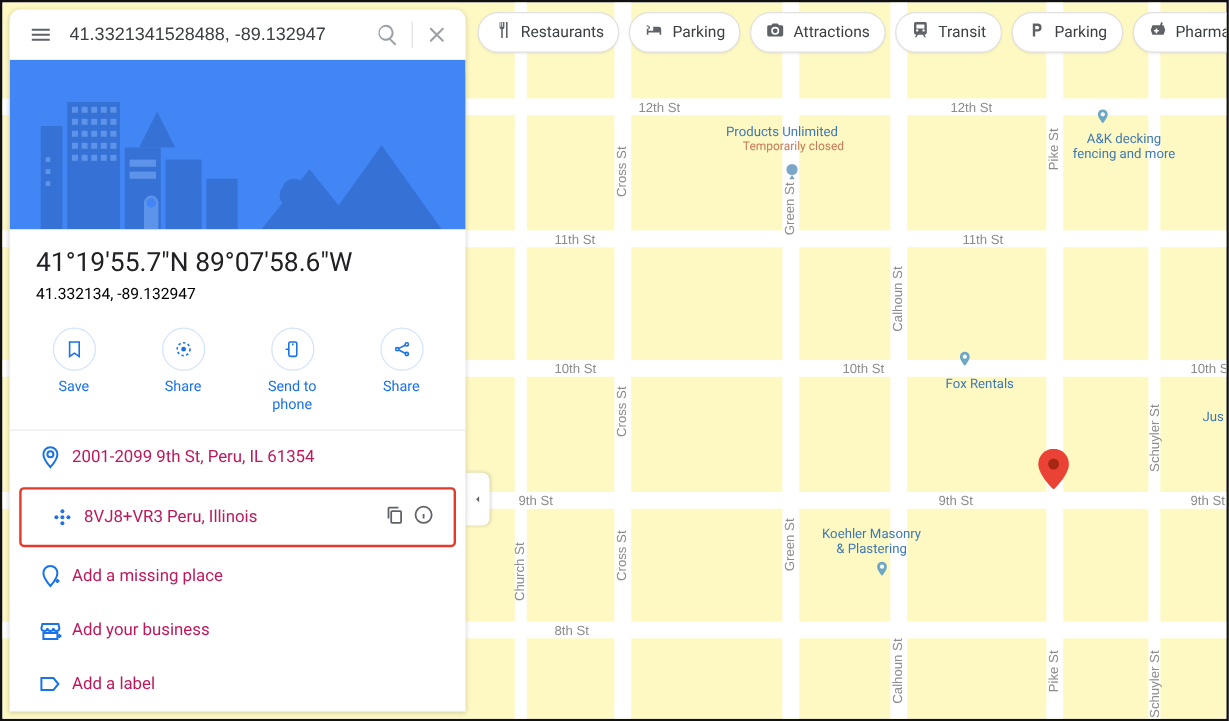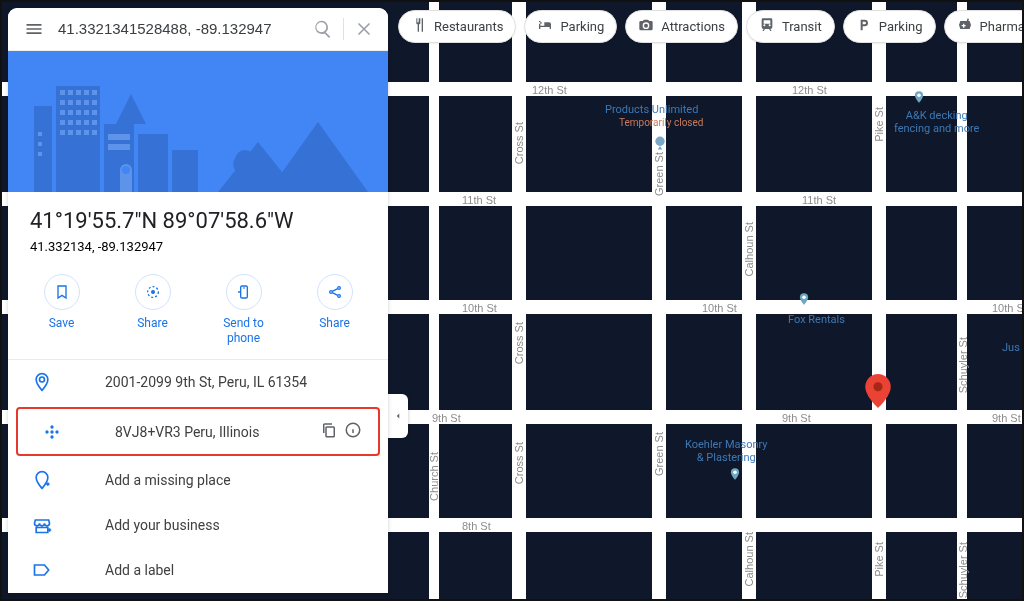--- a/index.html
+++ b/index.html
@@ -2,21 +2,21 @@
 <html><head>
 <meta charset="utf-8">
 <style>
   * { box-sizing: border-box; margin: 0; padding: 0; }
   html, body { height: 100%; width: 100%; font-family: Roboto, Arial, sans-serif; overflow: hidden; }
   body { position: relative; border: 2px solid #111; }
 
   
   .map-canvas {
     position: absolute; inset: 0;
-    background: #0f172a;
+    background: #fef9c3;
   }
   .road { position: absolute; background: #ffffff; }
   .road.h { height: 14px; left: 0; right: 0; }
   .road.v { width: 14px; top: 0; bottom: 0; }
   .road.v.thin { width: 10px; }
   .road-label {
     position: absolute; font-size: 11px; color: #8c8c8c;
     white-space: nowrap; font-family: Arial, sans-serif;
   }
   .road-label.vert { writing-mode: vertical-rl; transform: rotate(180deg); }
@@ -92,23 +92,22 @@
   .action-circle {
     width: 36px; height: 36px; border-radius: 50%;
     border: 1px solid #d2e3fc; display: flex; align-items: center; justify-content: center;
     margin-bottom: 6px; color: #1a73e8;
   }
   .action-circle.primary { background: #1a73e8; color: #fff; border-color: #1a73e8; }
 
   .detail-list { display: flex; flex-direction: column; }
   .detail-item {
     display: flex; align-items: center; padding: 12px 16px;
-    font-size: 14px; color: #404040; cursor: pointer;
+    font-size: 14px; color: #be185d; cursor: pointer;
     border-bottom: 1px solid transparent;
-    gap: 45px;
   }
   .detail-item .di-icon {
     width: 36px; display: flex; align-items: center; justify-content: center;
     color: #1a73e8;
   }
   .detail-item .di-text { flex: 1; }
   .detail-item .di-actions { display: flex; gap: 6px; color: #5f6368; }
   .highlighted {
     border: 2px solid #e4392b; border-radius: 4px;
     margin: 2px 8px;

